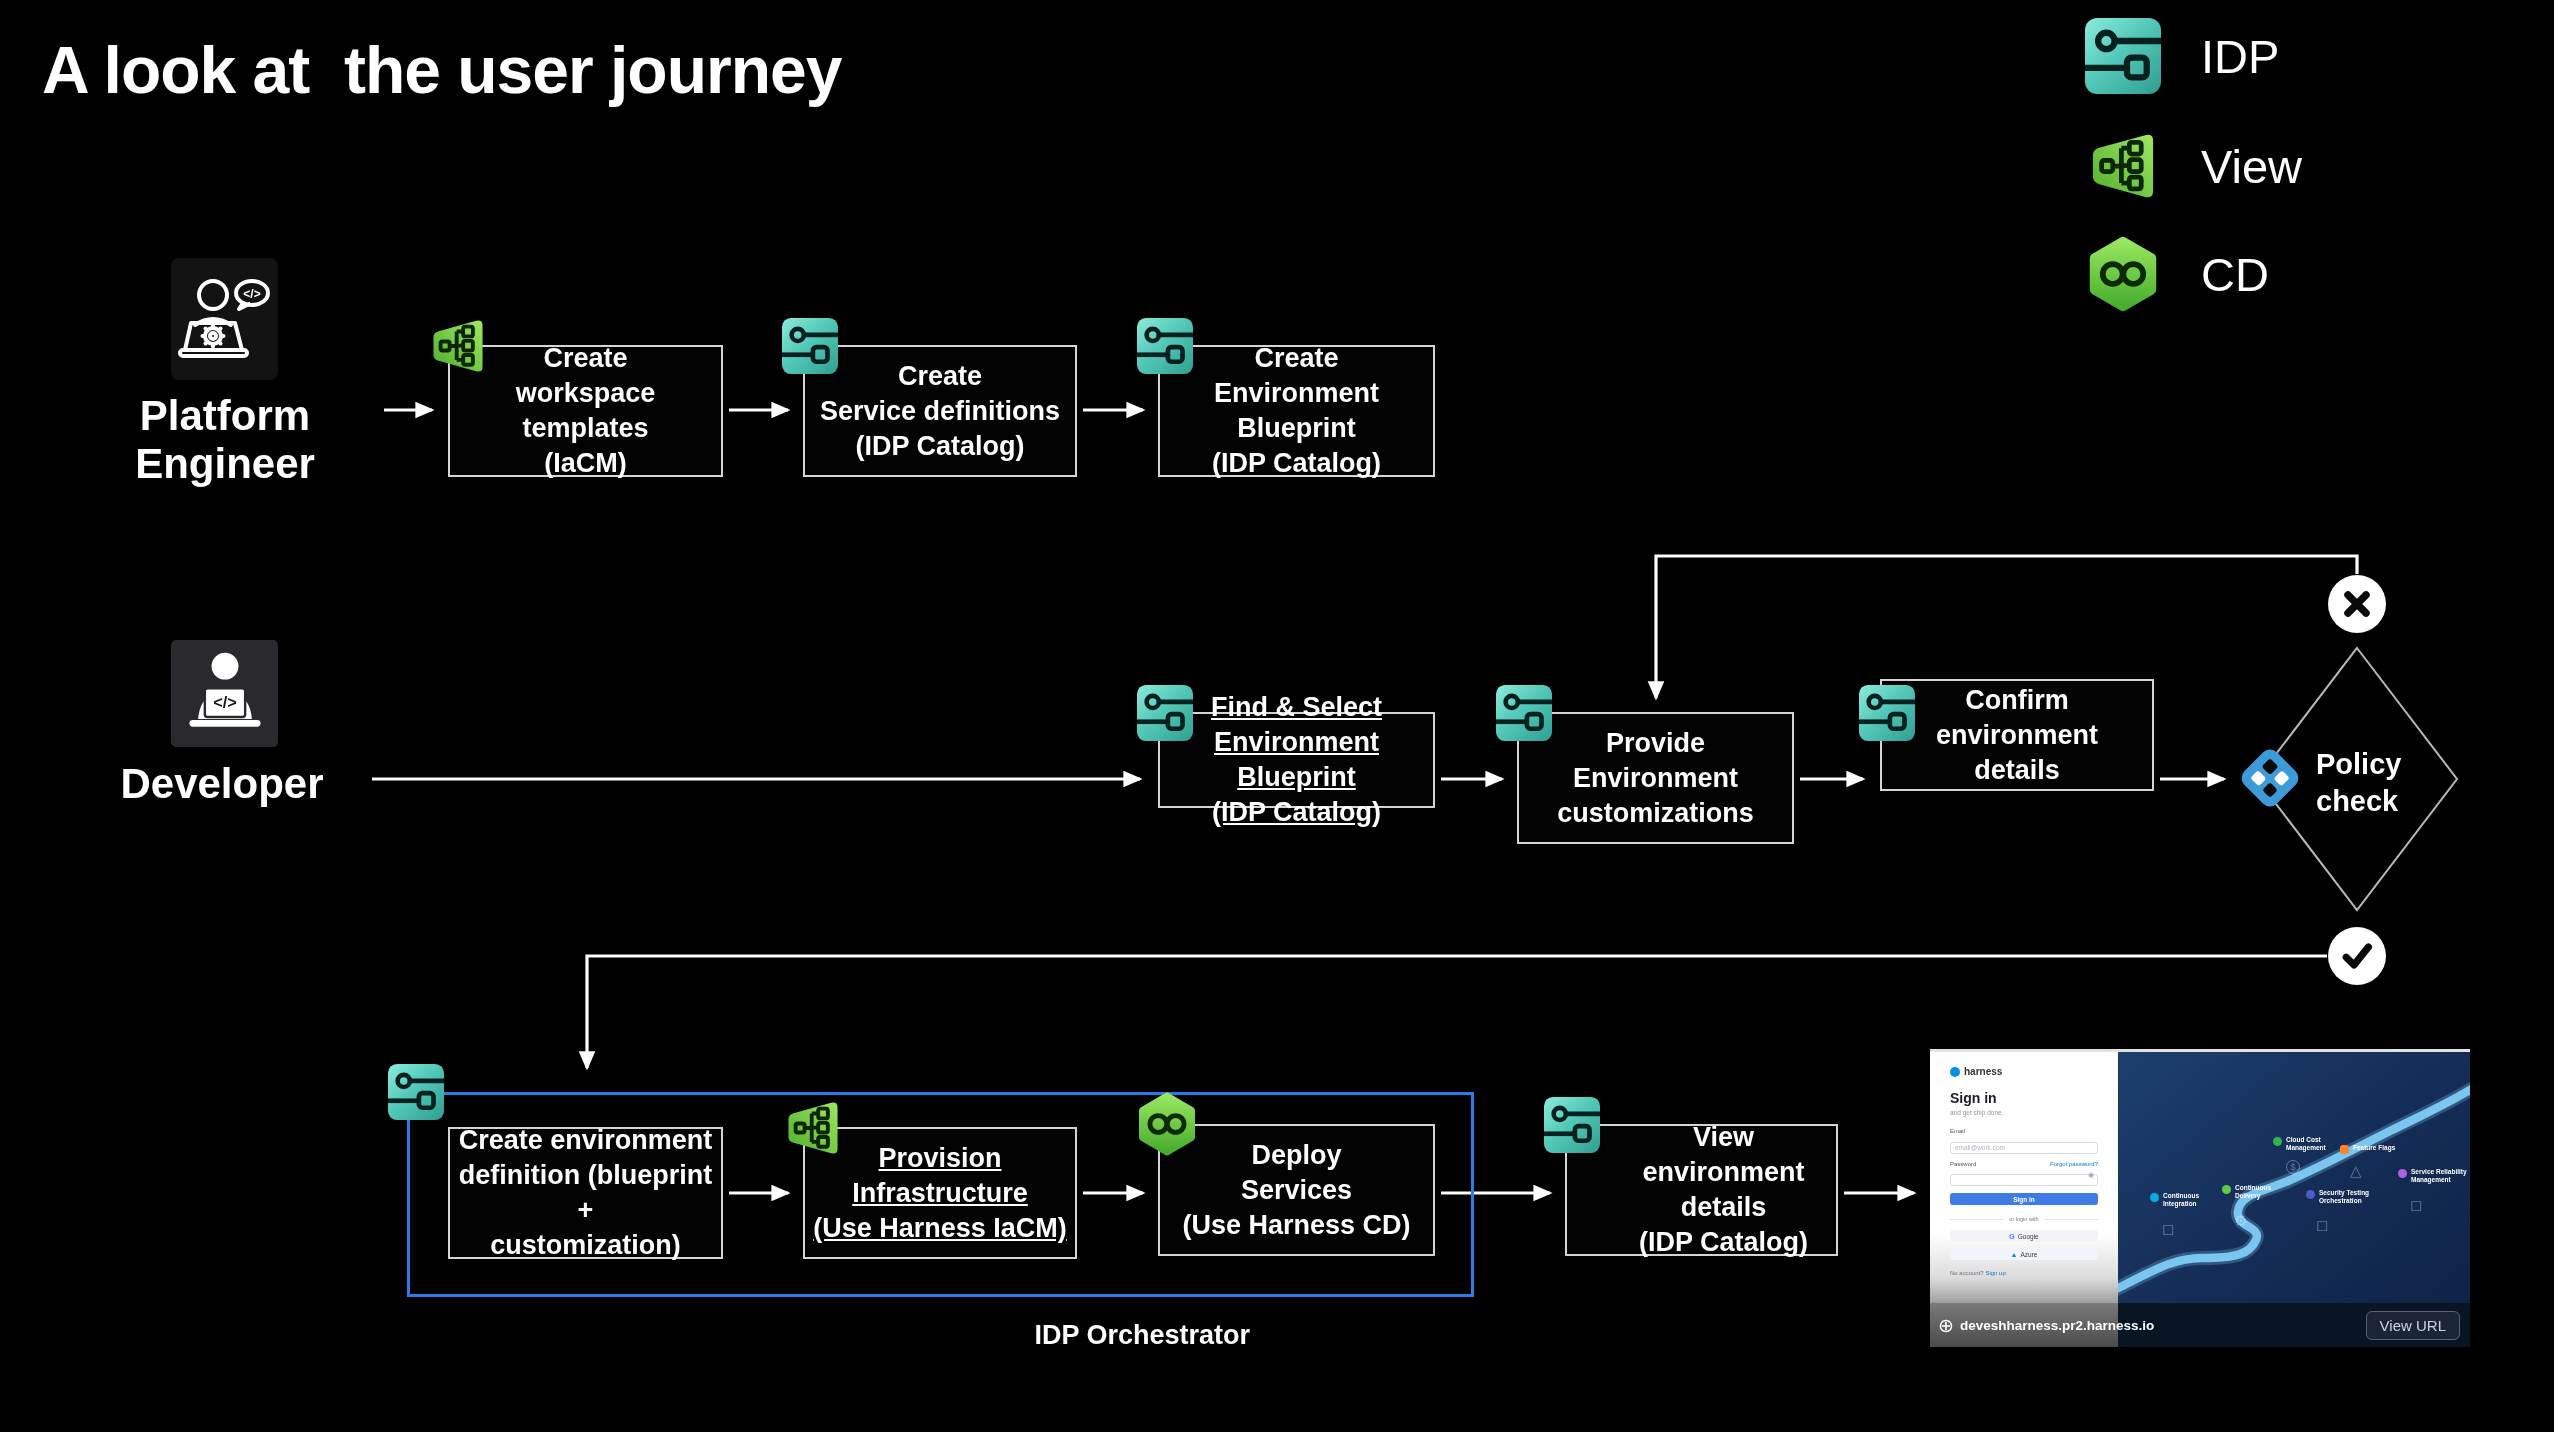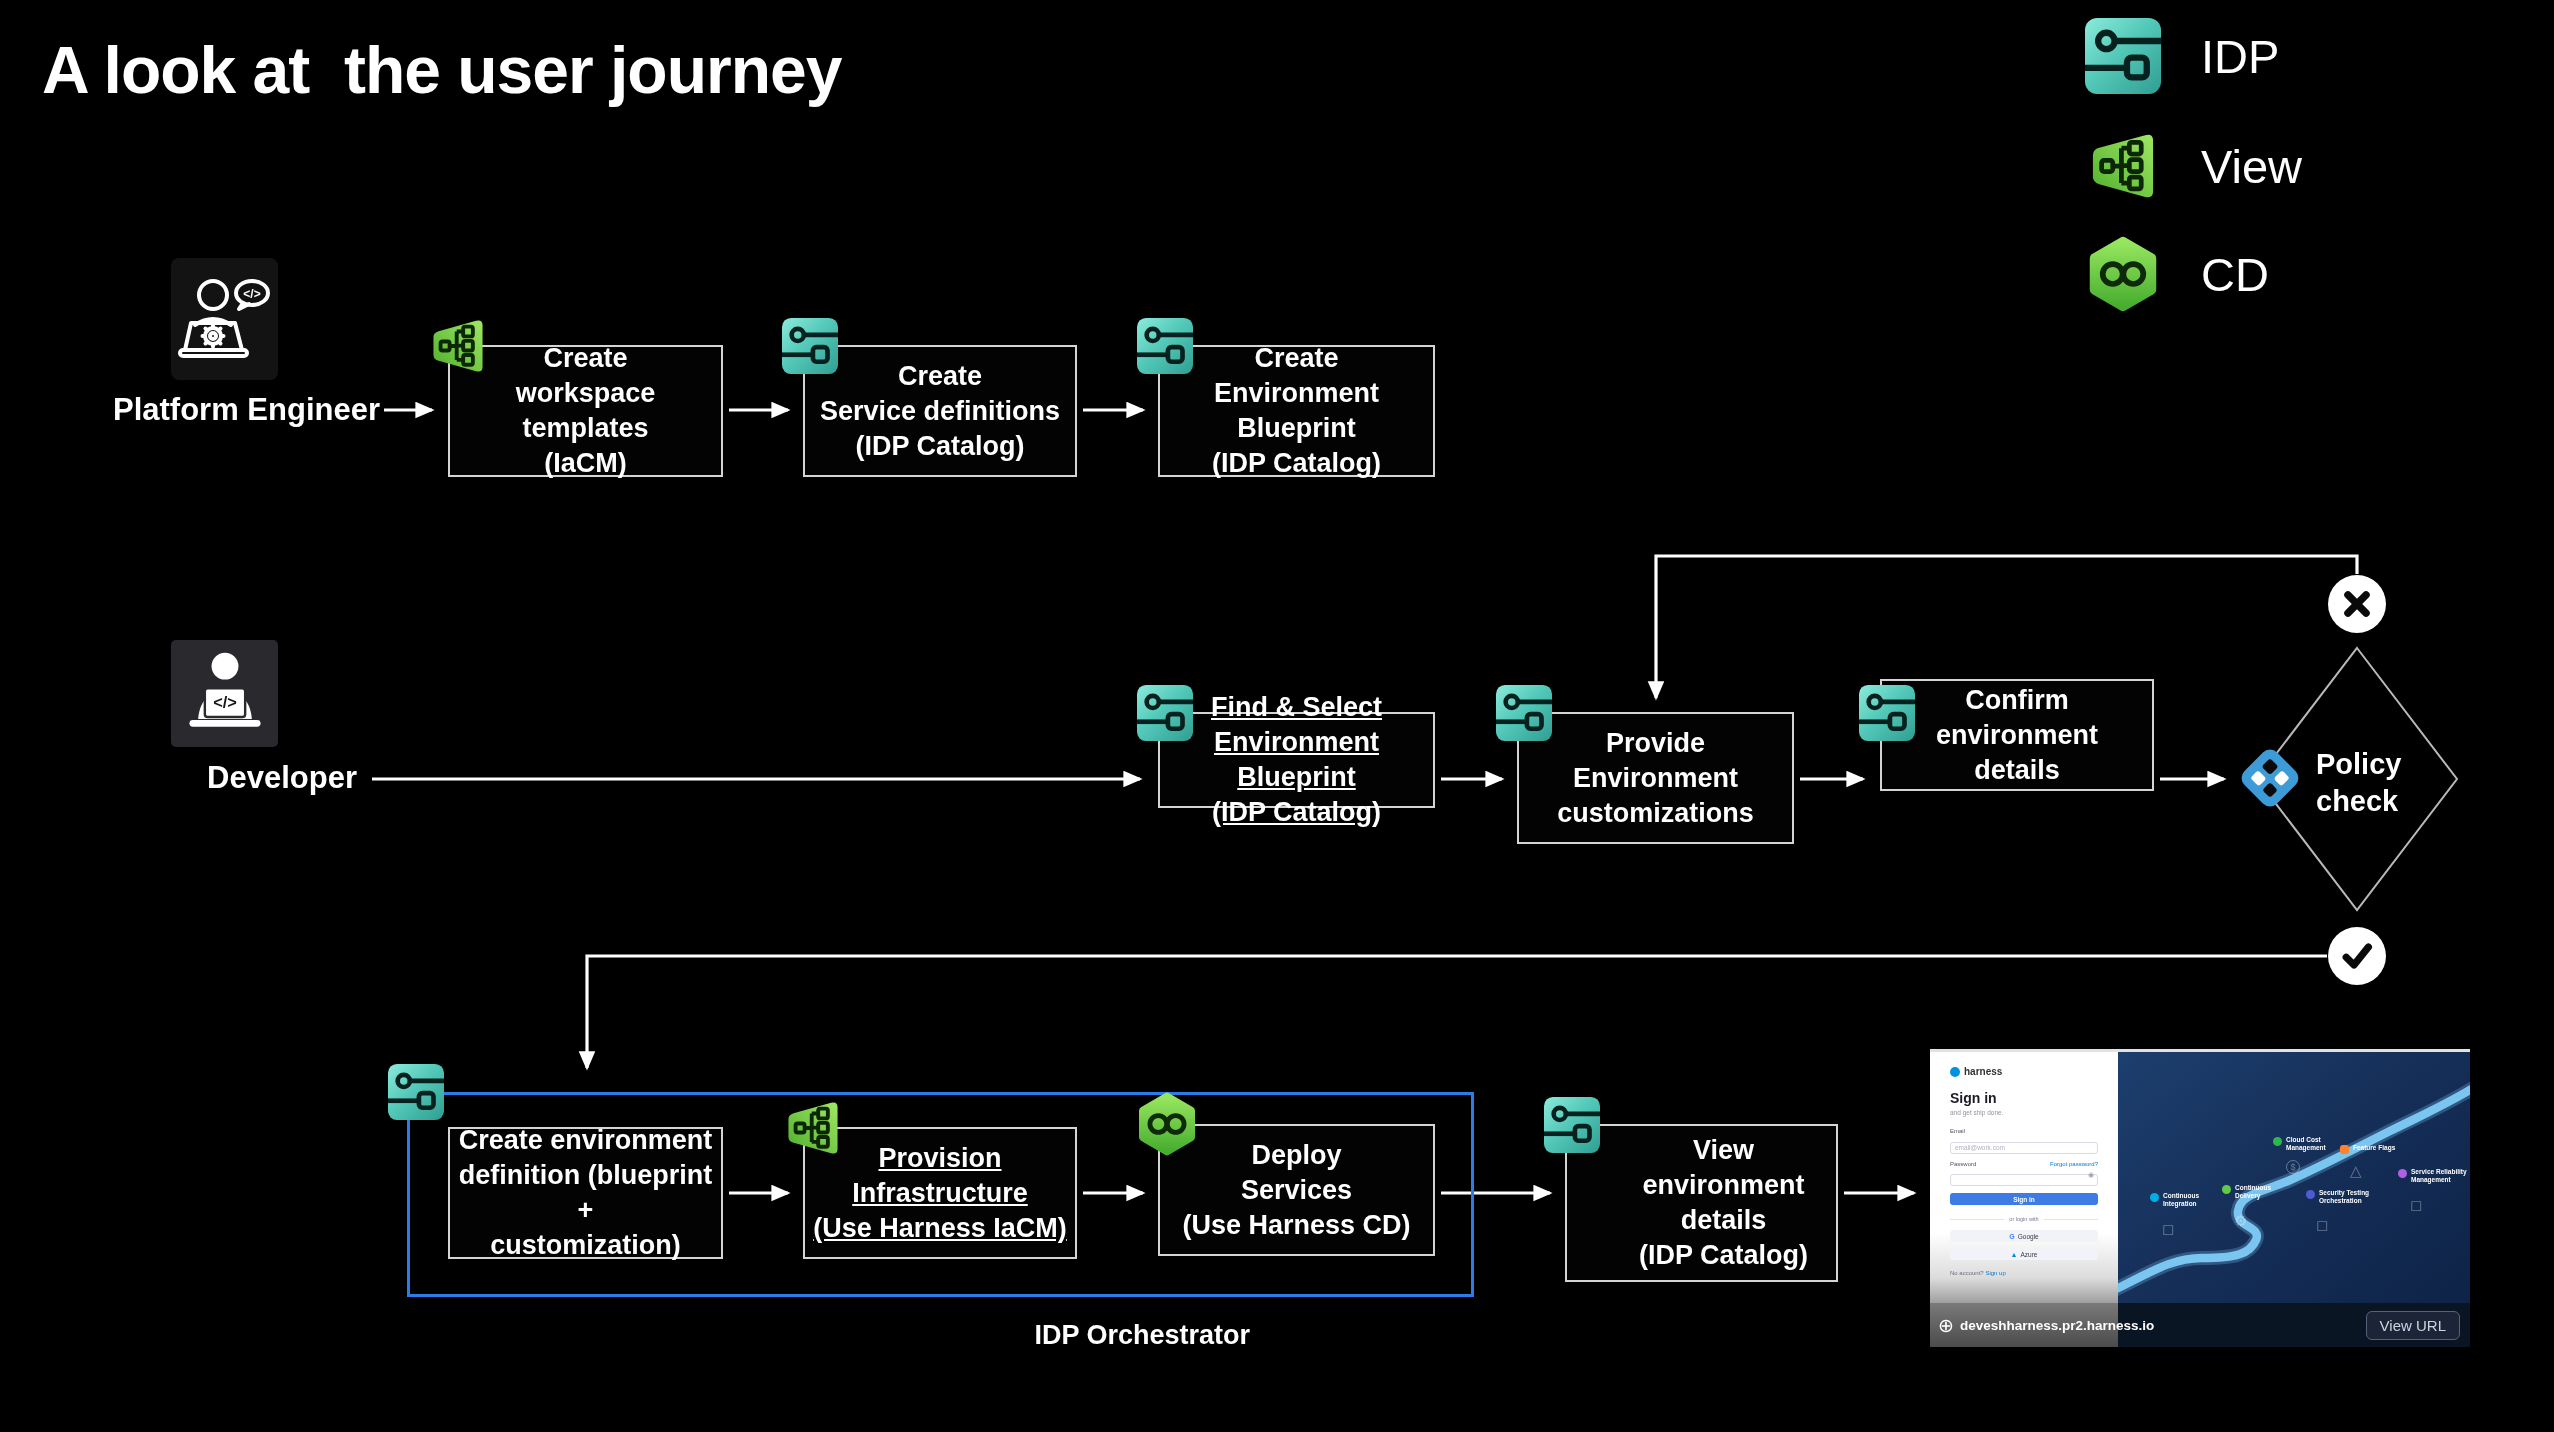--- a/index.html
+++ b/index.html
@@ -25,21 +25,21 @@
     font-size:27px; font-weight:bold; line-height:35px; white-space:pre-line; color:#fff;
   }
   .oicon { position:absolute; z-index:4; }
   
   .idp-icon {
     background:linear-gradient(135deg,#8CEBDC 0%, #54C9B9 45%, #2F9E92 100%);
     border-radius:16%; display:block;
   }
   
   .actor-card { position:absolute; z-index:2; border-radius:8px; display:flex; align-items:center; justify-content:center; }
-  .actor-label { position:absolute; z-index:2; text-align:right; font-size:31px; font-weight:bold; color:#fff; }
+  .actor-label { position:absolute; z-index:2; text-align:center; font-size:42px; font-weight:bold; color:#fff; }
   
   .orc-box { position:absolute; left:407px; top:1092px; width:1067px; height:205px; border:3px solid #2B7CE8; z-index:1; }
   .orc-label { position:absolute; left:650px; top:1320px; width:600px; text-align:right; font-size:27px; font-weight:bold; z-index:2; }
   
   .policy-icon {
     position:absolute; left:2247px; top:755px; width:46px; height:46px; z-index:5;
     transform:rotate(45deg); background:#3D9BD8; border-radius:10px;
     display:grid; grid-template-columns:1fr 1fr; grid-template-rows:1fr 1fr; gap:5px; padding:9px;
   }
   .policy-icon span { border-radius:3px; display:block; }
@@ -224,21 +224,21 @@
 <div class="orc-label">IDP Orchestrator</div>
 <div class="fbox" style="left:448px;top:1127px;width:275px;height:132px;">Create environment
 definition (blueprint +
 customization)</div>
 <div class="fbox" style="left:803px;top:1127px;width:274px;height:132px;text-decoration:underline;">Provision
 Infrastructure
 (Use Harness IaCM)</div>
 <div class="fbox" style="left:1158px;top:1124px;width:277px;height:132px;">Deploy
 Services
 (Use Harness CD)</div>
-<div class="fbox" style="left:1565px;top:1124px;width:273px;height:158px;padding-left:44px;">View environment
+<div class="fbox" style="left:1565px;top:1124px;width:273px;height:132px;padding-left:44px;">View environment
 details
 (IDP Catalog)</div>
 
 <span class="oicon idp-icon" style="left:782px;top:318px;width:56px;height:56px;">
   <svg viewBox="0 0 48 48" width="56" height="56">
       <g stroke="#07211e" stroke-width="4" fill="none">
     <path d="M19 14.5 H48"></path>
         <circle cx="13.5" cy="14.5" r="5.2"></circle>
         <path d="M0 31.5 H27"></path>
         <rect x="26.5" y="25" width="12.5" height="12.5" rx="3"></rect>

